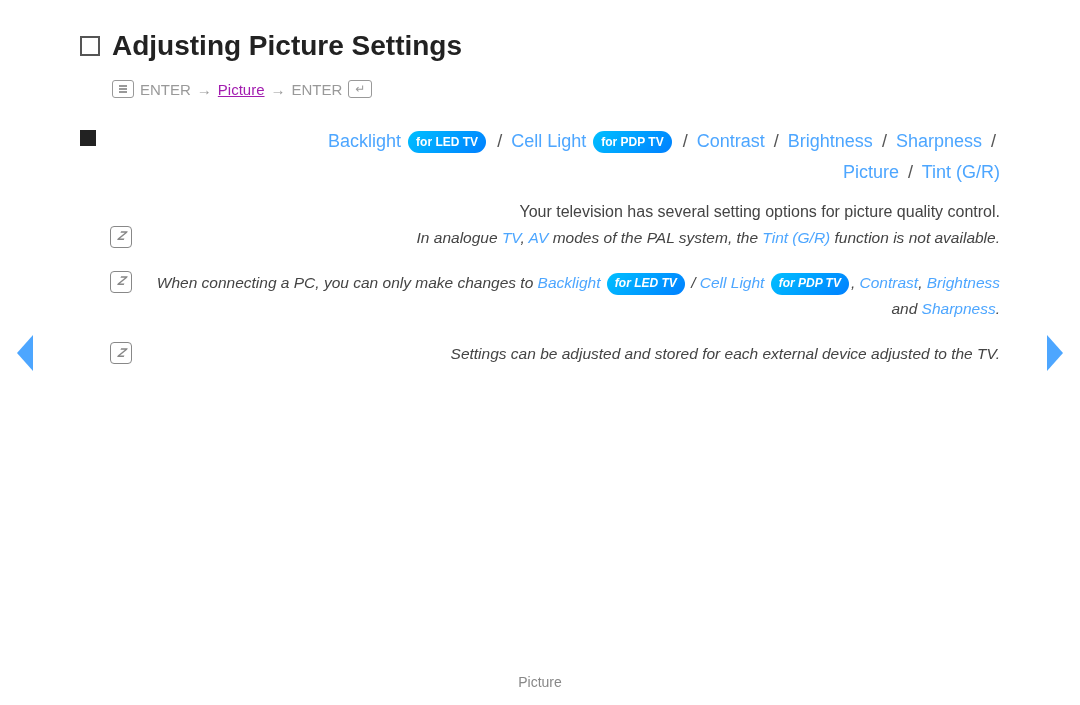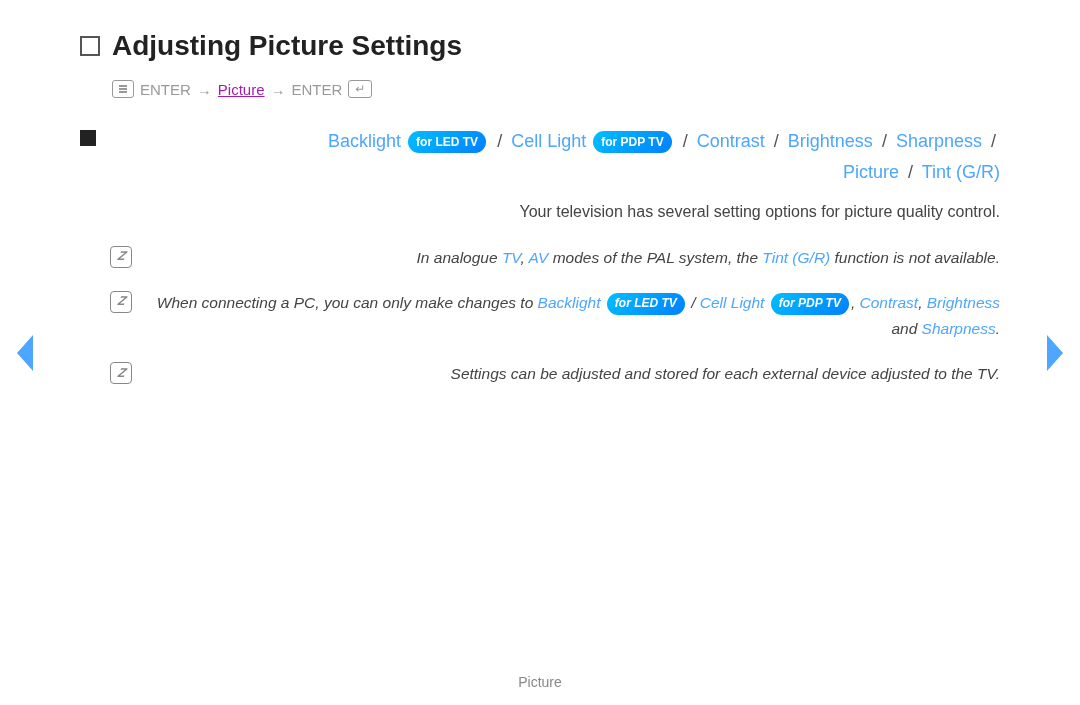--- a/index.html
+++ b/index.html
@@ -139,21 +139,20 @@
       background: linear-gradient(135deg, #00bfff, #0080ff);
     }
     .badge-pdp {
       background: linear-gradient(135deg, #00bfff, #0080ff);
     }
 
     
     .description {
       font-size: 16px;
       color: #444;
-      margin-bottom: 20px;
       line-height: 1.6;
     }
 
     
     .note-item {
       display: flex;
       align-items: flex-start;
       gap: 10px;
       margin-bottom: 20px;
       font-size: 15.5px;

